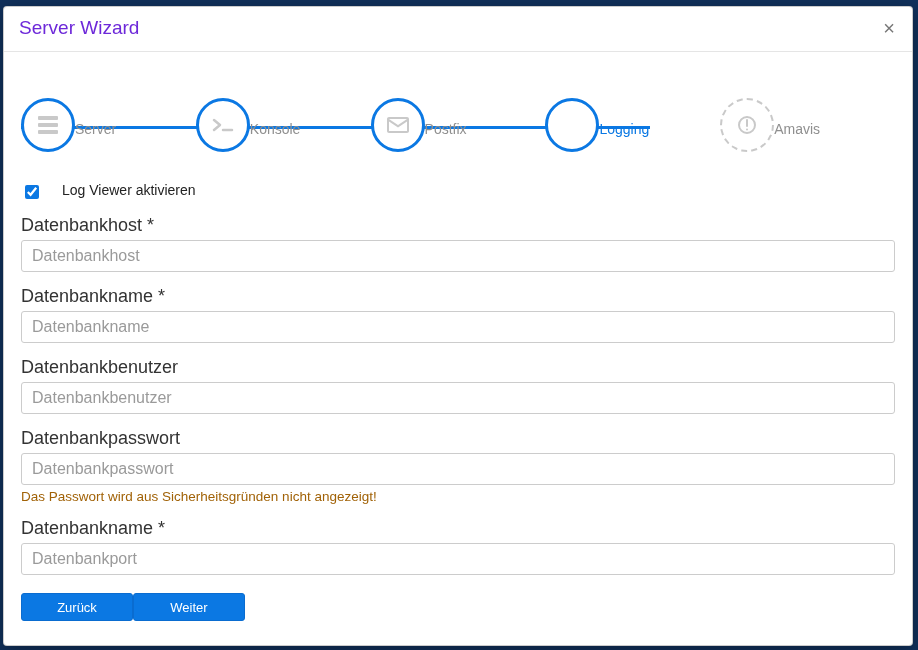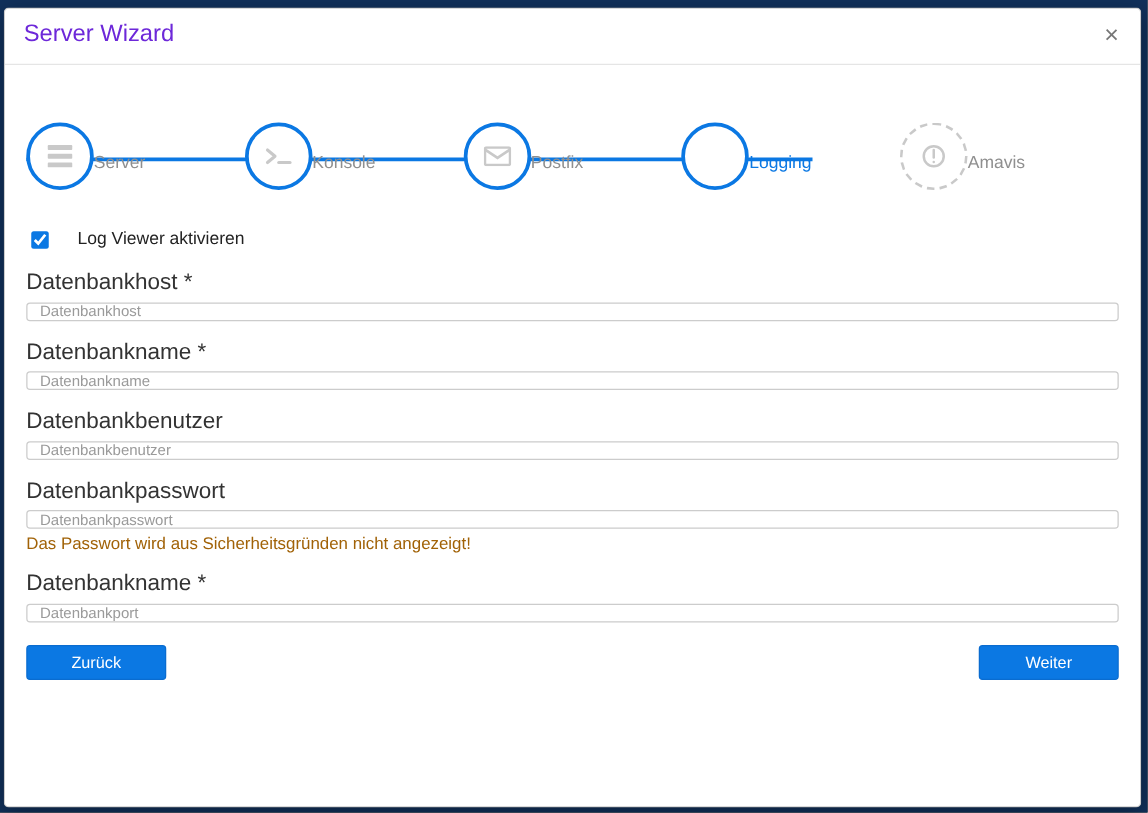--- a/index.html
+++ b/index.html
@@ -116,39 +116,39 @@
     accent-color: #0b78e3;
   }
   label.field-label {
     display: block;
     font-size: 18px;
     color: #333;
     margin-bottom: 4px;
   }
   input.text-input {
     width: 100%;
-    height: 15px;
+    height: 32px;
     padding: 5px 10px;
-    font-size: 12px;
+    font-size: 16px;
     color: #555;
     background: #fff;
     border: 1px solid #ccc;
     border-radius: 3px;
   }
   input.text-input::placeholder {
     color: #9a9a9a;
   }
   .hint {
     margin-top: 4px;
     font-size: 13.5px;
     color: #a16207;
   }
   .footer-buttons {
     display: flex;
-    justify-content: space-between;
+    justify-content: flex-start;
     margin-top: 18px;
   }
   .btn {
     display: inline-flex;
     align-items: center;
     justify-content: center;
     min-width: 112px;
     height: 28px;
     padding: 0 18px;
     font-size: 13px;

